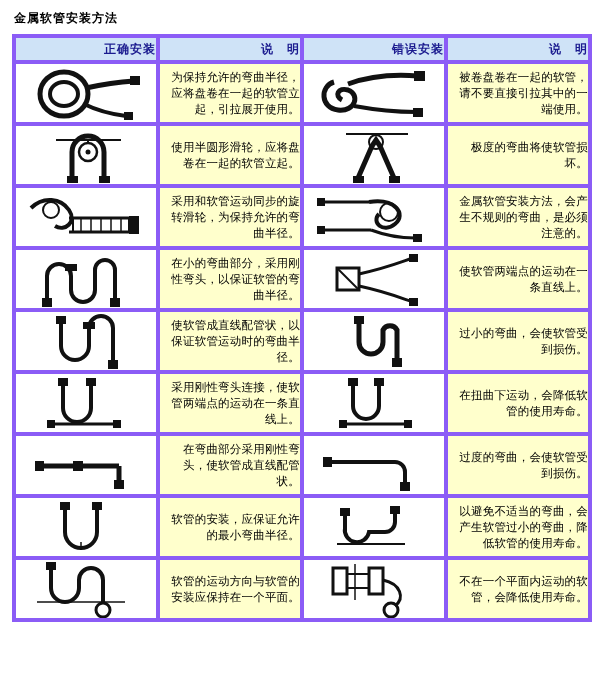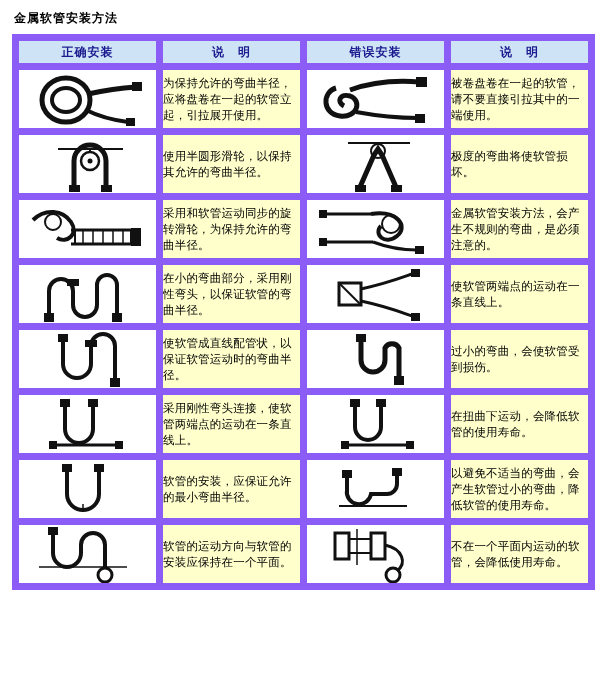--- a/index.html
+++ b/index.html
@@ -29,23 +29,24 @@
     margin: 2px 0 6px 2px;
     line-height: 20px;
   }
   table.hose-table {
     border-collapse: collapse;
     width: 576px;
     table-layout: fixed;
     border: 1px solid #3a3a8c;
   }
   table.hose-table td, table.hose-table th {
-    border: 7px solid #8b5cf6;
+    border: 4px solid #8b5cf6;
     padding: 0;
     vertical-align: middle;
+    text-align: right;
   }
   thead th {
     background: #cfe3f7;
     color: #1b1b8f;
     font-size: 12px;
     font-weight: bold;
     height: 22px;
     letter-spacing: 1px;
   }
   .col-img { width: 144px; }
@@ -121,21 +122,21 @@
           <svg width="120" height="58" viewBox="0 0 120 58">
             <path d="M46 52 L46 26 A16 16 0 0 1 78 26 L78 52" fill="none" stroke="#111" stroke-width="5"></path>
             <circle cx="62" cy="26" r="9" fill="none" stroke="#111" stroke-width="2.5"></circle>
             <circle cx="62" cy="26" r="2.5" fill="#111"></circle>
             <rect x="41" y="50" width="11" height="7" fill="#111"></rect>
             <rect x="73" y="50" width="11" height="7" fill="#111"></rect>
             <line x1="30" y1="14" x2="95" y2="14" stroke="#111" stroke-width="2"></line>
             <line x1="62" y1="14" x2="62" y2="18" stroke="#111" stroke-width="2"></line>
           </svg>
         </td>
-        <td class="txt-cell">使用半圆形滑轮，以保持其允许的弯曲半径。</td>
+        <td class="txt-cell">使用半圆形滑轮，应将盘卷在一起的软管立起。</td>
         <td class="img-cell">
           <svg width="120" height="58" viewBox="0 0 120 58">
             <path d="M44 52 L58 20 L62 14 L66 20 L80 52" fill="none" stroke="#111" stroke-width="5"></path>
             <circle cx="62" cy="16" r="7" fill="none" stroke="#111" stroke-width="2"></circle>
             <rect x="39" y="50" width="11" height="7" fill="#111"></rect>
             <rect x="75" y="50" width="11" height="7" fill="#111"></rect>
             <line x1="32" y1="8" x2="94" y2="8" stroke="#111" stroke-width="2"></line>
           </svg>
         </td>
         <td class="txt-cell">极度的弯曲将使软管损坏。</td>
@@ -235,20 +236,40 @@
             <rect x="39" y="4" width="10" height="8" fill="#111"></rect>
             <rect x="65" y="4" width="10" height="8" fill="#111"></rect>
             <line x1="34" y1="50" x2="98" y2="50" stroke="#111" stroke-width="3"></line>
             <rect x="30" y="46" width="8" height="8" fill="#111"></rect>
             <rect x="95" y="46" width="8" height="8" fill="#111"></rect>
           </svg>
         </td>
         <td class="txt-cell">在扭曲下运动，会降低软管的使用寿命。</td>
       </tr>
 
+      <tr class="row-h">
+        <td class="img-cell">
+          <svg width="130" height="58" viewBox="0 0 130 58">
+            <line x1="20" y1="30" x2="98" y2="30" stroke="#111" stroke-width="5"></line>
+            <path d="M98 30 L98 46" stroke="#111" stroke-width="5"></path>
+            <rect x="14" y="25" width="9" height="10" fill="#111"></rect>
+            <rect x="93" y="44" width="10" height="9" fill="#111"></rect>
+            <rect x="52" y="25" width="10" height="10" fill="#111"></rect>
+          </svg>
+        </td>
+        <td class="txt-cell">在弯曲部分采用刚性弯头，使软管成直线配管状。</td>
+        <td class="img-cell">
+          <svg width="130" height="58" viewBox="0 0 130 58">
+            <path d="M20 26 L86 26 A10 10 0 0 1 96 36 L96 48" fill="none" stroke="#111" stroke-width="4"></path>
+            <rect x="14" y="21" width="9" height="10" fill="#111"></rect>
+            <rect x="91" y="46" width="10" height="9" fill="#111"></rect>
+          </svg>
+        </td>
+        <td class="txt-cell">过度的弯曲，会使软管受到损伤。</td>
+      </tr>
 
       <tr class="row-h">
         <td class="img-cell">
           <svg width="130" height="58" viewBox="0 0 130 58">
             <path d="M44 8 L44 34 A16 16 0 0 0 76 34 L76 8" fill="none" stroke="#111" stroke-width="4"></path>
             <rect x="39" y="4" width="10" height="8" fill="#111"></rect>
             <rect x="71" y="4" width="10" height="8" fill="#111"></rect>
             <line x1="60" y1="44" x2="60" y2="52" stroke="#111" stroke-width="1.5"></line>
           </svg>
         </td>

